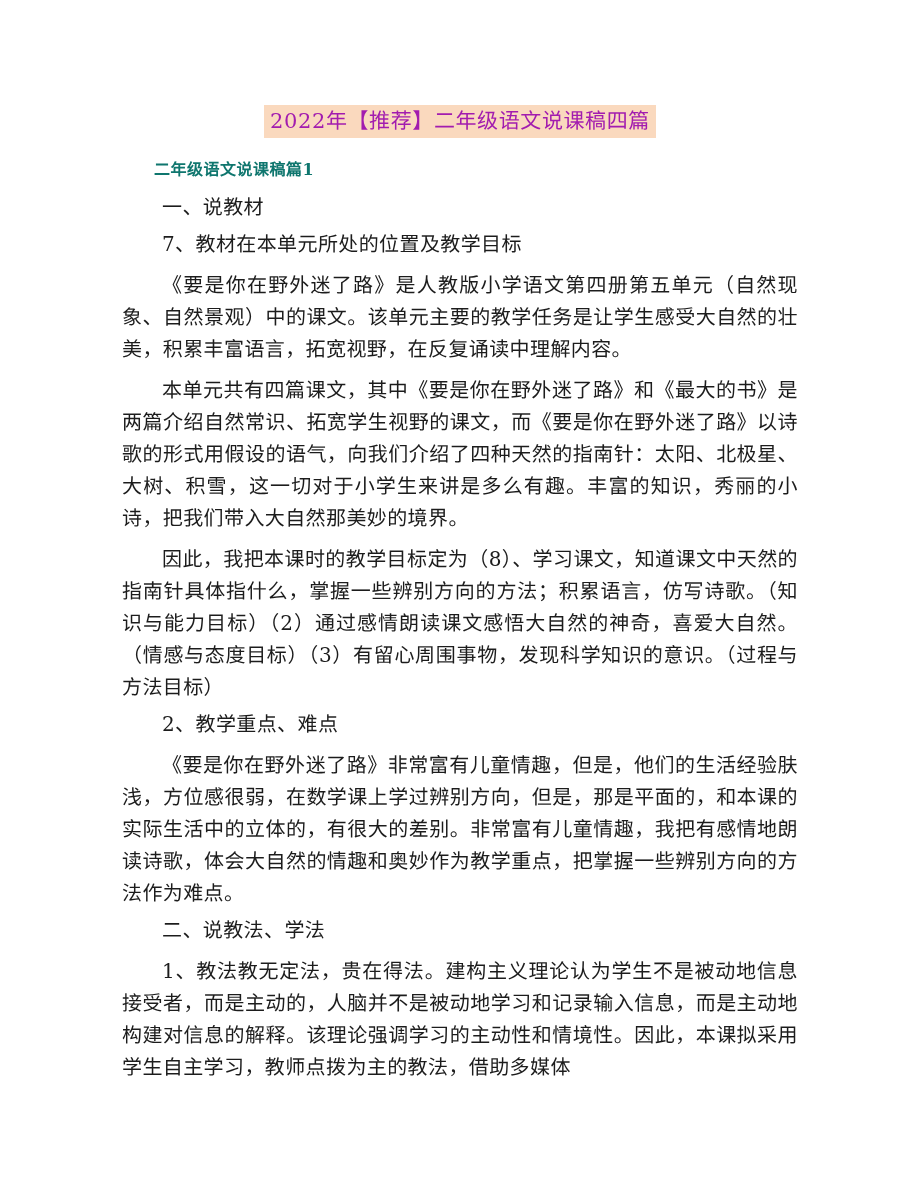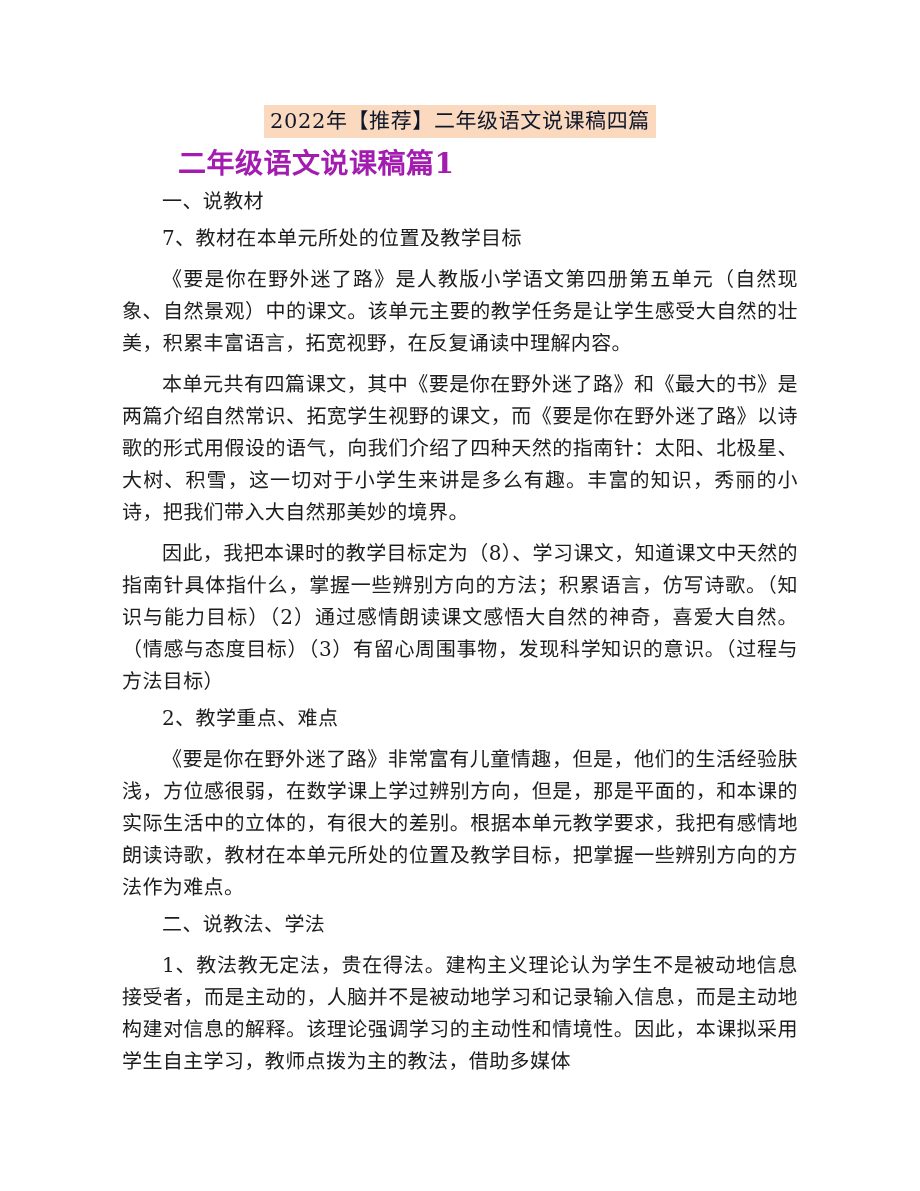--- a/index.html
+++ b/index.html
@@ -37,32 +37,32 @@
   }
   .doc-title {
     display: inline;
     font-size: 21px;
     font-weight: 400;
     letter-spacing: 0.6px;
     background-color: #fad9be;
     padding: 4px 6px 5px 6px;
     box-decoration-break: clone;
     -webkit-box-decoration-break: clone;
-    color: #0f172a;
+    color: #a21caf;
   }
 
   
   .section-heading {
-    margin-top: 8px;
-    font-size: 28px;
+    margin-top: 14px;
+    font-size: 16px;
     font-weight: 700;
     line-height: 32px;
     text-indent: 2em;
     letter-spacing: 0.5px;
-    color: #a21caf;
+    color: #0f766e;
   }
 
   
   .para {
     margin-top: 9px;
     font-size: 20px;
     line-height: 32px;
     text-align: justify;
     text-justify: inter-ideograph;
     text-indent: 2em;
@@ -89,19 +89,19 @@
 
     <div class="section-heading">二年级语文说课稿篇1</div>
 
     <div id="blocks">
         <div class="para tight">一、说教材</div>
         <div class="para tight">7、教材在本单元所处的位置及教学目标</div>
         <div class="para">《要是你在野外迷了路》是人教版小学语文第四册第五单元（自然现象、自然景观）中的课文。该单元主要的教学任务是让学生感受大自然的壮美，积累丰富语言，拓宽视野，在反复诵读中理解内容。</div>
         <div class="para">本单元共有四篇课文，其中《要是你在野外迷了路》和《最大的书》是两篇介绍自然常识、拓宽学生视野的课文，而《要是你在野外迷了路》以诗歌的形式用假设的语气，向我们介绍了四种天然的指南针：太阳、北极星、大树、积雪，这一切对于小学生来讲是多么有趣。丰富的知识，秀丽的小诗，把我们带入大自然那美妙的境界。</div>
         <div class="para">因此，我把本课时的教学目标定为（8）、学习课文，知道课文中天然的指南针具体指什么，掌握一些辨别方向的方法；积累语言，仿写诗歌。（知识与能力目标）（2）通过感情朗读课文感悟大自然的神奇，喜爱大自然。（情感与态度目标）（3）有留心周围事物，发现科学知识的意识。（过程与方法目标）</div>
         <div class="para tight">2、教学重点、难点</div>
-        <div class="para">《要是你在野外迷了路》非常富有儿童情趣，但是，他们的生活经验肤浅，方位感很弱，在数学课上学过辨别方向，但是，那是平面的，和本课的实际生活中的立体的，有很大的差别。根据本单元教学要求，我把有感情地朗读诗歌，教材在本单元所处的位置及教学目标，把掌握一些辨别方向的方法作为难点。</div>
+        <div class="para">《要是你在野外迷了路》非常富有儿童情趣，但是，他们的生活经验肤浅，方位感很弱，在数学课上学过辨别方向，但是，那是平面的，和本课的实际生活中的立体的，有很大的差别。非常富有儿童情趣，我把有感情地朗读诗歌，体会大自然的情趣和奥妙作为教学重点，把掌握一些辨别方向的方法作为难点。</div>
         <div class="para tight">二、说教法、学法</div>
         <div class="para">1、教法教无定法，贵在得法。建构主义理论认为学生不是被动地信息接受者，而是主动的，人脑并不是被动地学习和记录输入信息，而是主动地构建对信息的解释。该理论强调学习的主动性和情境性。因此，本课拟采用学生自主学习，教师点拨为主的教法，借助多媒体</div>
       </div>
 
   </div>
 </div>
 
 </body></html>

